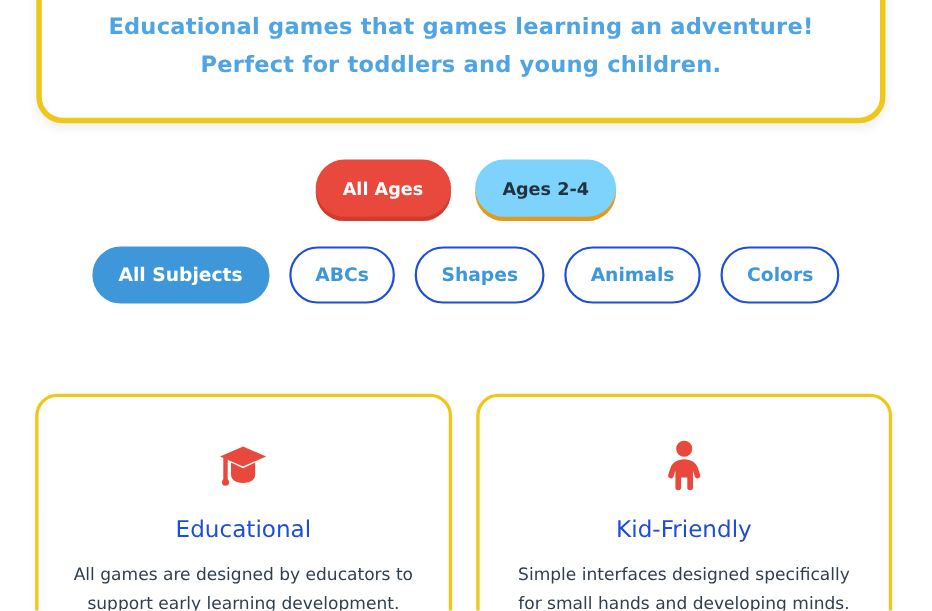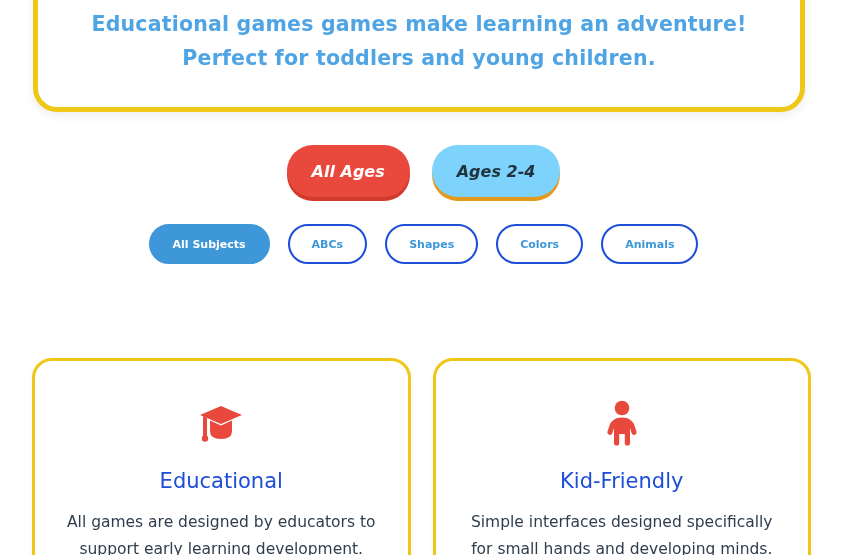--- a/index.html
+++ b/index.html
@@ -67,39 +67,38 @@
     align-items: center;
     justify-content: center;
   }
 
   
   .pill.age {
     height: 52px;
     padding: 0 25px;
     border-radius: 26px;
     font-size: 16px;
-    font-style: italic;
   }
   .pill.age.inactive {
     background: #7dd3fc;
     color: #21333F;
     box-shadow: 0 4px 0 #E49A18;
   }
   .pill.age.active {
     background: #E8493C;
     color: #ffffff;
     box-shadow: 0 4px 0 #D23A2E;
   }
 
   
   .pill.subject {
-    height: 40px;
+    height: 52px;
     padding: 0 22px;
     border-radius: 26px;
-    font-size: 11px;
+    font-size: 17px;
   }
   .pill.subject.inactive {
     background: #ffffff;
     color: #3D97D8;
     border: 2px solid #1d4ed8;
   }
   .pill.subject.active {
     background: #3D97D8;
     color: #ffffff;
     border: 2px solid #3D97D8;
@@ -145,34 +144,34 @@
     color: #2F3E4E;
     line-height: 27px;
     max-width: 320px;
     margin: 0 auto;
   }
 </style>
 </head>
 <body>
 
 <div class="hero-banner">
-  <div class="hero-text">Educational games games make learning an adventure! Perfect for toddlers and young children.</div>
+  <div class="hero-text">Educational games that games learning an adventure! Perfect for toddlers and young children.</div>
 </div>
 
 <div class="filter-row ages">
   <button class="pill age active">All Ages</button>
   <button class="pill age inactive">Ages 2-4</button>
 </div>
 
 <div class="filter-row subjects">
   <button class="pill subject active">All Subjects</button>
   <button class="pill subject inactive">ABCs</button>
   <button class="pill subject inactive">Shapes</button>
+  <button class="pill subject inactive">Animals</button>
   <button class="pill subject inactive">Colors</button>
-  <button class="pill subject inactive">Animals</button>
 </div>
 
 <div class="cards-area">
 
   <div class="feature-card">
     <div class="card-icon">
       <svg width="46" height="44" viewBox="0 0 46 44" aria-hidden="true">
         <path d="M23 5 L44 14 L23 23 L2 14 Z" fill="#E8493C"></path>
         <path d="M9 16.5 L9 36 Q9 38 7 38 Q5 38 5 36 L5 15.2 Z" fill="#E8493C"></path>
         <ellipse cx="7" cy="37.5" rx="3.2" ry="3.2" fill="#E8493C"></ellipse>

